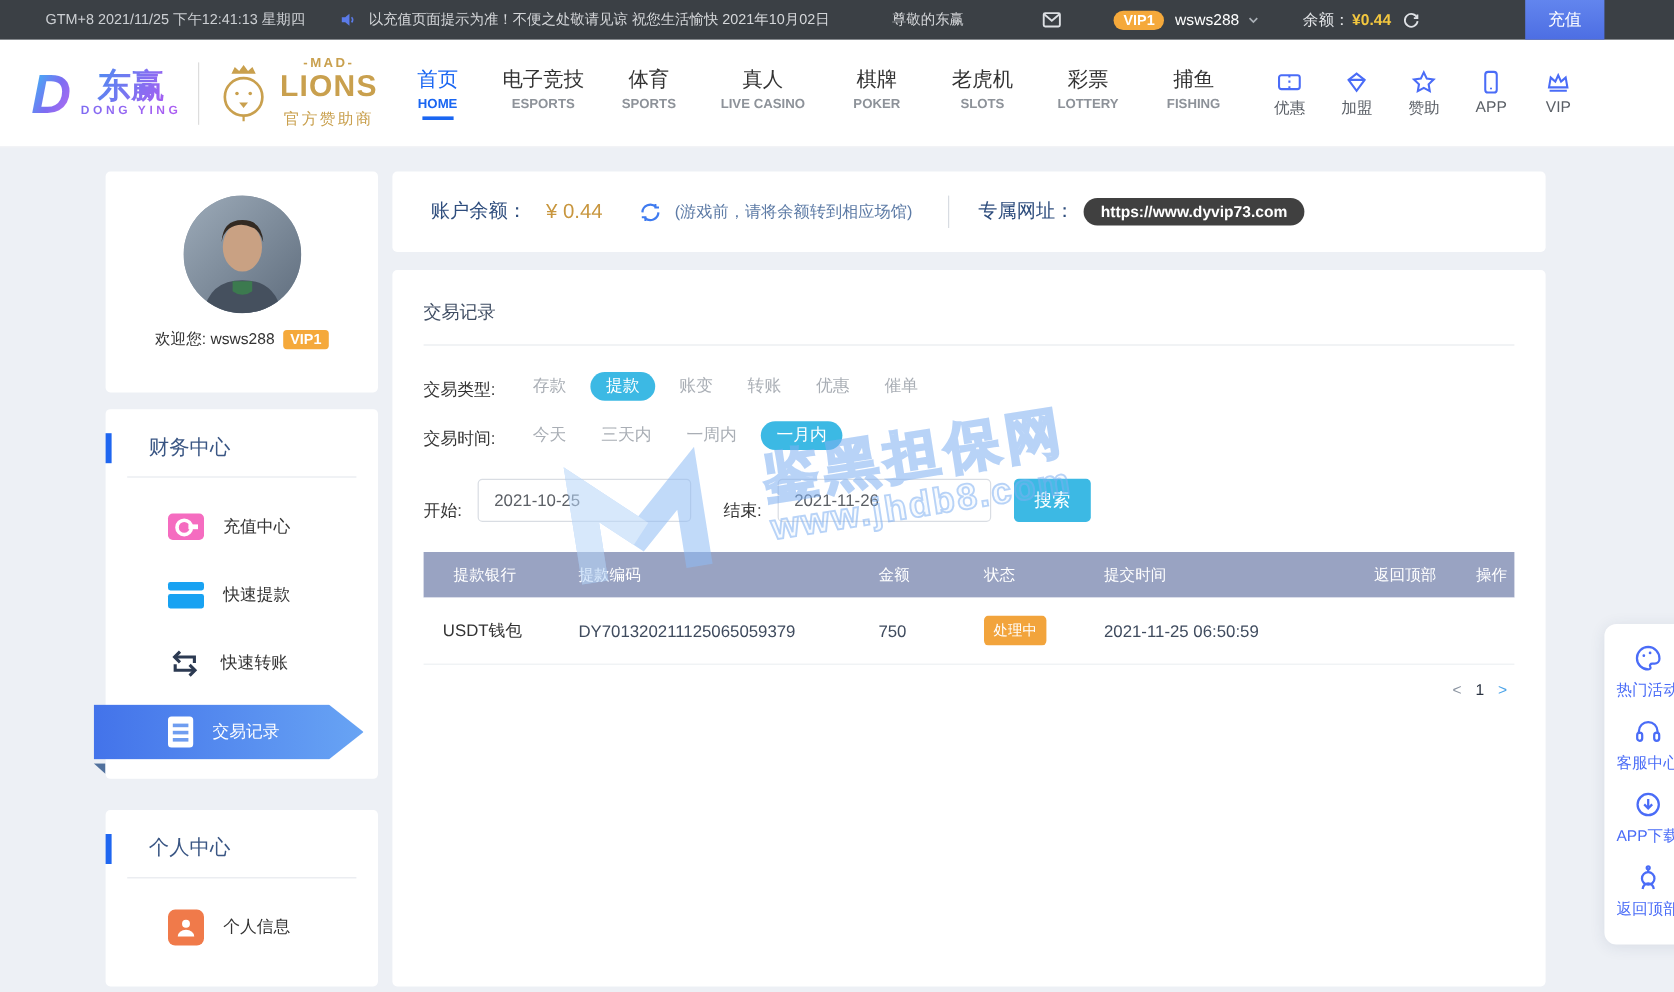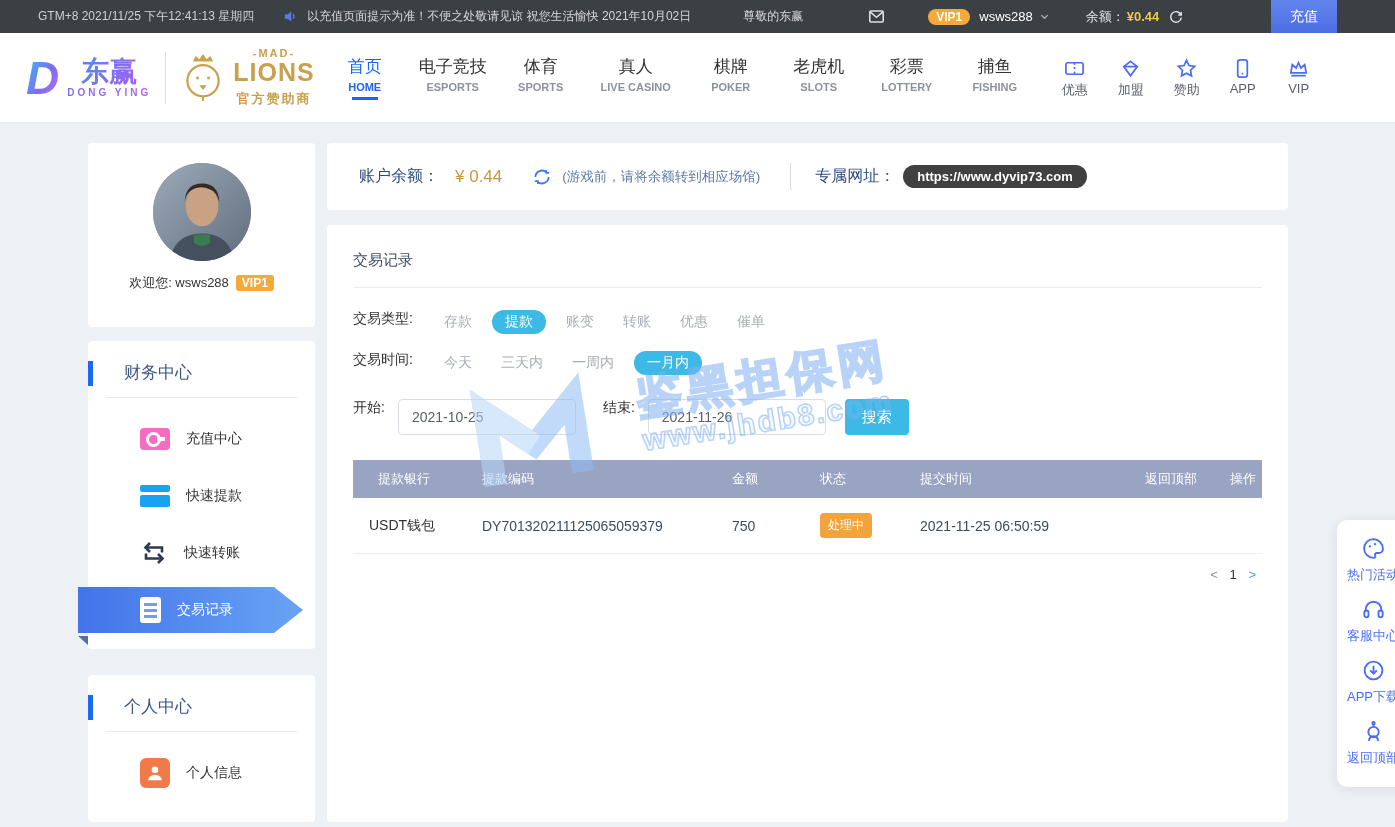--- a/index.html
+++ b/index.html
@@ -27,21 +27,21 @@
   .logo{margin-left:26px;display:flex;align-items:center;gap:8px;cursor:pointer;}
   .logo-d{font-size:46px;font-weight:bold;font-style:italic;background:linear-gradient(120deg,#31c3f5 0%,#7d6cf2 55%,#c06cf0 100%);-webkit-background-clip:text;background-clip:text;color:transparent;line-height:1;}
   .logo-txt{display:flex;flex-direction:column;align-items:center;}
   .logo-cn{font-size:28px;font-weight:bold;background:linear-gradient(120deg,#4e8cf0,#a65df2);-webkit-background-clip:text;background-clip:text;color:transparent;line-height:1.1;}
   .logo-en{font-size:10px;letter-spacing:3px;font-weight:bold;background:linear-gradient(120deg,#7d6cf2,#b05df2);-webkit-background-clip:text;background-clip:text;color:transparent;}
   .logo-divider{width:1px;height:52px;background:#ddd;margin:0 14px;}
   .sponsor{display:flex;align-items:center;gap:7px;color:#c9a04e;cursor:pointer;}
   .sp-txt{display:flex;flex-direction:column;align-items:center;}
   .sp-mad{font-size:11px;letter-spacing:2px;font-weight:bold;}
   .sp-lions{font-size:25px;font-weight:bold;letter-spacing:1px;line-height:1.05;}
-  .sp-sub{font-size:13px;margin-top:4px;letter-spacing:2px;font-weight:bold;}
+  .sp-sub{font-size:13px;margin-top:4px;letter-spacing:2px;}
   .menu{display:flex;margin-left:6px;}
   .menu-item{width:88px;text-align:center;cursor:pointer;}
   .mi-cn{display:block;font-size:17px;color:#333;}
   .mi-en{display:block;font-size:11px;color:#8d9299;margin-top:3px;font-weight:bold;}
   .menu-item.active .mi-cn,.menu-item.active .mi-en{color:#1a66f2;}
   .mi-bar{display:none;}
   .menu-item.active .mi-bar{display:block;width:26px;height:3px;background:#1a66f2;margin:4px auto 0;}
   .icon-menu{display:flex;margin-left:8px;}
   .icon-item{width:56px;text-align:center;color:#4a6cf7;cursor:pointer;}
   .icon-item svg{width:23px;height:23px;}
@@ -84,21 +84,21 @@
   .bb-val{margin-left:16px;font-size:17px;color:#c8963e;}
   .bb-refresh{margin-left:30px;color:#3f7bf0;display:inline-flex;cursor:pointer;}
   .bb-note{margin-left:10px;font-size:13.5px;color:#5d7ba6;}
   .bb-div{margin-left:30px;width:1px;height:27px;background:#d8dce2;}
   .bb-url-label{margin-left:24px;font-size:16px;color:#2e4d7d;}
   .bb-url{margin-left:8px;background:#404040;border-radius:13px;padding:4px 14px;font-size:13px;font-weight:bold;color:#fff;cursor:pointer;}
 
   
   #p-records{left:327px;top:225px;width:961px;height:597px;}
   .rec-title{margin:0 26px;padding:26px 0 17px;font-size:15px;color:#3f4d63;border-bottom:1px solid #e8ebef;}
-  .filter-row{display:flex;align-items:flex-start;margin:0 26px;}
+  .filter-row{display:flex;align-items:flex-end;margin:0 26px;}
   .fr1{margin-top:22px;}
   .fr2{margin-top:17px;}
   .fr3{margin-top:24px;}
   .f-label{font-size:14px;color:#333;width:91px;flex:none;}
   .opt{font-size:14px;color:#a9aeb5;margin-right:29px;cursor:pointer;padding:3px 0;}
   .opt.sel{background:#3cb9e4;color:#fff;border-radius:13px;padding:3px 13px;margin-left:-9px;margin-right:20px;}
   .d-label{font-size:14px;color:#333;margin-right:13px;}
   .d-label2{margin-left:27px;}
   .date-input{width:178px;height:36px;border:1px solid #d9dde3;border-radius:4px;padding:0 13px;font-size:14px;color:#5c6066;background:#fff;outline:none;}
   .search-btn{margin-left:19px;width:64px;height:36px;background:#3cb9e4;color:#fff;border:none;border-radius:4px;font-size:15px;cursor:pointer;}

